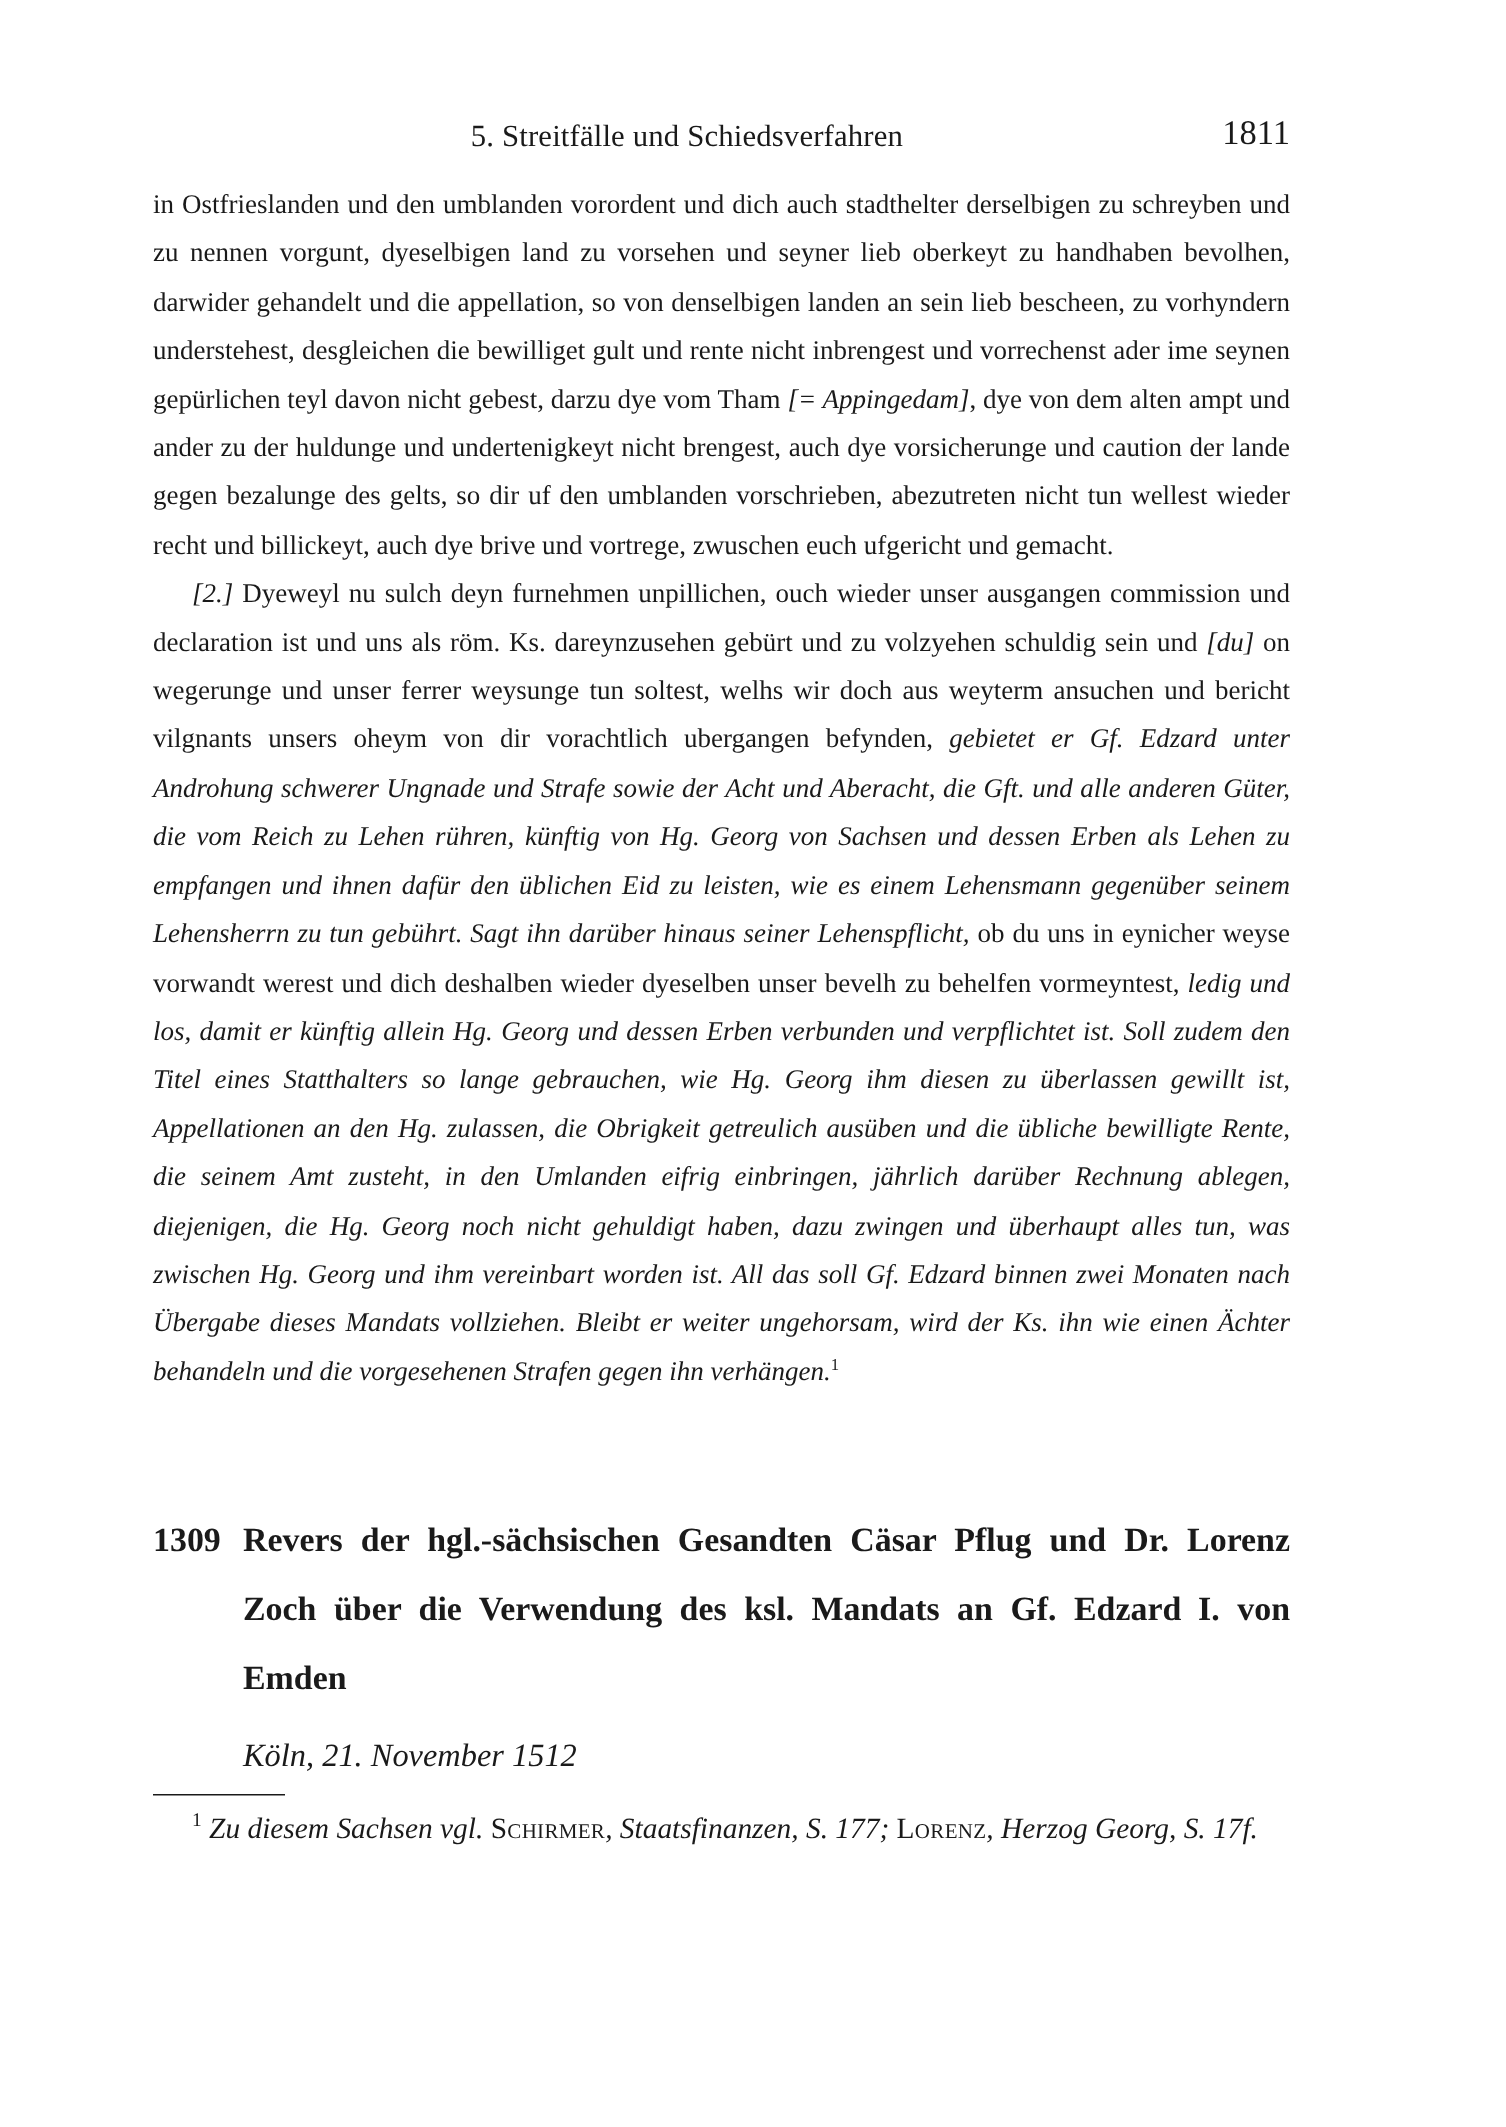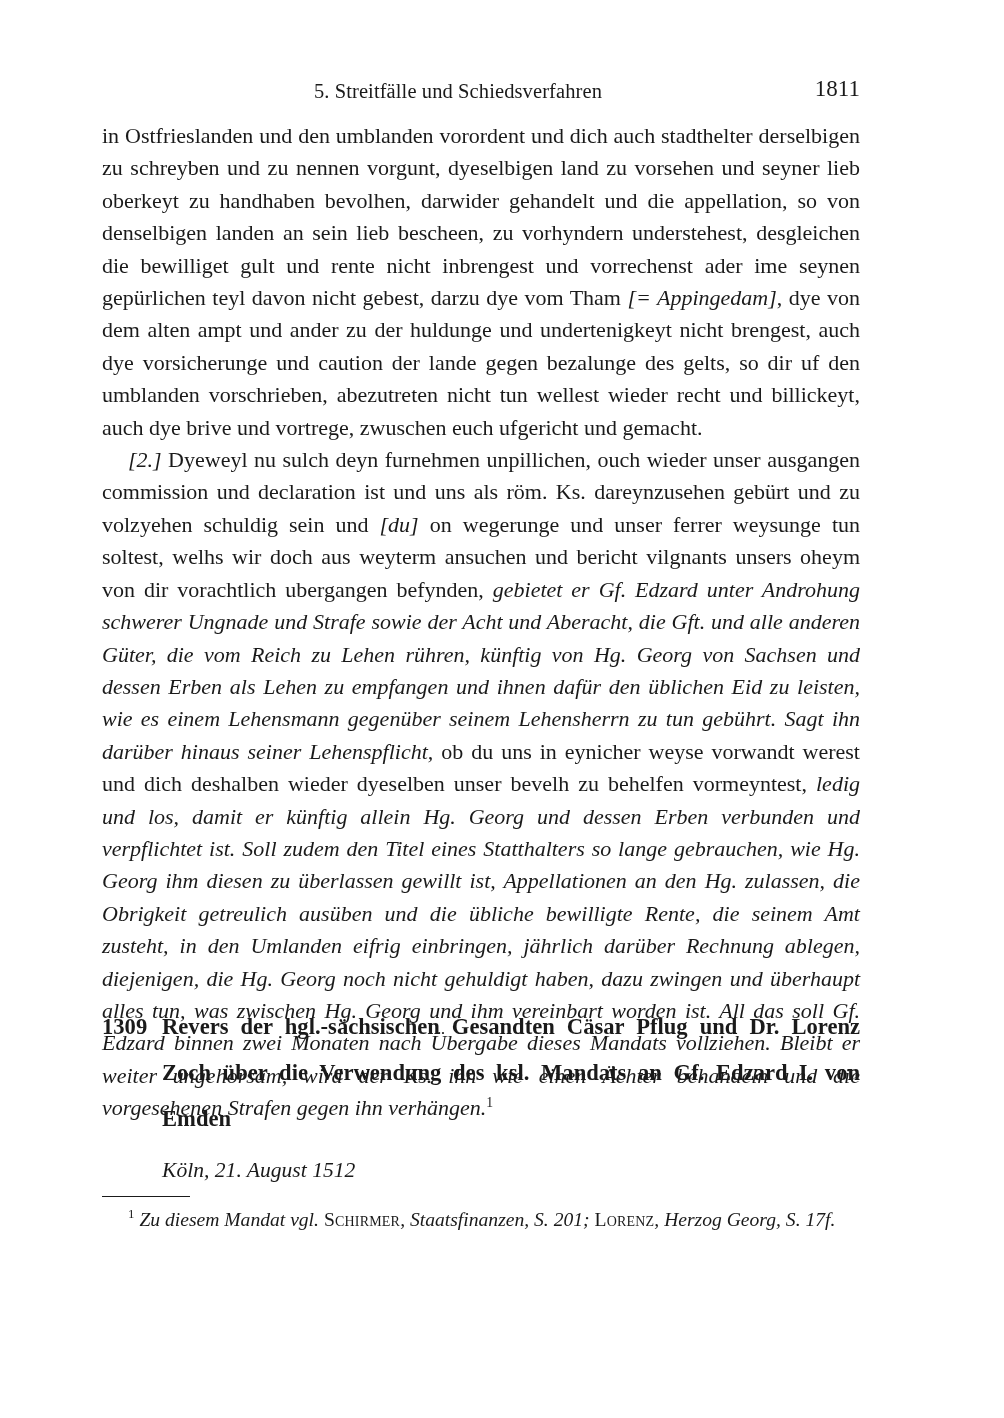--- a/index.html
+++ b/index.html
@@ -50,21 +50,21 @@
   
   .textblock {
     position: absolute;
     left: 90px;
     top: 120px;
     width: 758px;
   }
 
   p.body {
     margin: 0;
-    font-size: 22px;
+    font-size: 18px;
     line-height: 32.4px;
     text-align: justify;
     text-justify: inter-word;
     hyphens: none;
     -webkit-hyphens: none;
   }
   p.body.indent {
     text-indent: 26px;
   }
   p.body .it { font-style: italic; }
@@ -168,22 +168,22 @@
 
     <p class="body indent"><span class="it">[2.]</span><span> Dyeweyl nu sulch deyn furnehmen unpillichen, ouch wieder unser ausgangen commission und declaration ist und uns als röm. Ks. dareynzusehen gebürt und zu volzyehen schuldig sein und </span><span class="it">[du]</span><span> on wegerunge und unser ferrer weysunge tun soltest, welhs wir doch aus weyterm ansuchen und bericht vilgnants unsers oheym von dir vorachtlich ubergangen befynden, </span><span class="it">gebietet er Gf. Edzard unter Androhung schwerer Ungnade und Strafe sowie der Acht und Aberacht, die Gft. und alle anderen Güter, die vom Reich zu Lehen rühren, künftig von Hg. Georg von Sachsen und dessen Erben als Lehen zu empfangen und ihnen dafür den üblichen Eid zu leisten, wie es einem Lehensmann gegenüber seinem Lehensherrn zu tun gebührt. Sagt ihn darüber hinaus seiner Lehenspflicht,</span><span> ob du uns in eynicher weyse vorwandt werest und dich deshalben wieder dyeselben unser bevelh zu behelfen vormeyntest, </span><span class="it">ledig und los, damit er künftig allein Hg. Georg und dessen Erben verbunden und verpflichtet ist. Soll zudem den Titel eines Statthalters so lange gebrauchen, wie Hg. Georg ihm diesen zu überlassen gewillt ist, Appellationen an den Hg. zulassen, die Obrigkeit getreulich ausüben und die übliche bewilligte Rente, die seinem Amt zusteht, in den Umlanden eifrig einbringen, jährlich darüber Rechnung ablegen, diejenigen, die Hg. Georg noch nicht gehuldigt haben, dazu zwingen und überhaupt alles tun, was zwischen Hg. Georg und ihm vereinbart worden ist. All das soll Gf. Edzard binnen zwei Monaten nach Übergabe dieses Mandats vollziehen. Bleibt er weiter ungehorsam, wird der Ks. ihn wie einen Ächter behandeln und die vorgesehenen Strafen gegen ihn verhängen.</span><sup class="fn">1</sup></p>
 
   </div>
 
   <div class="entry">
 
     <p class="entry-head"><span class="num">1309</span><span>Revers der hgl.-sächsischen Gesandten Cäsar Pflug und Dr. Lorenz Zoch über die Verwendung des ksl. Mandats an Gf. Edzard</span><span class="thin">&nbsp;</span><span>I. von Emden</span></p>
 
 
-    <p class="dateline">Köln, 21. August 1512</p>
+    <p class="dateline">Köln, 21. November 1512</p>
 
   </div>
 
   <div class="footnotes">
     <div class="fn-rule"></div>
-    <p class="fn-text"><span class="marker">1</span>&nbsp;<span>Zu diesem Mandat vgl. </span><span class="sc">Schirmer</span><span>, Staatsfinanzen, S. 201; </span><span class="sc">Lorenz</span><span>, Herzog Georg, S. 17f.</span></p>
+    <p class="fn-text"><span class="marker">1</span>&nbsp;<span>Zu diesem Sachsen vgl. </span><span class="sc">Schirmer</span><span>, Staatsfinanzen, S. 177; </span><span class="sc">Lorenz</span><span>, Herzog Georg, S. 17f.</span></p>
   </div>
 
 </div>
 
 </body></html>

